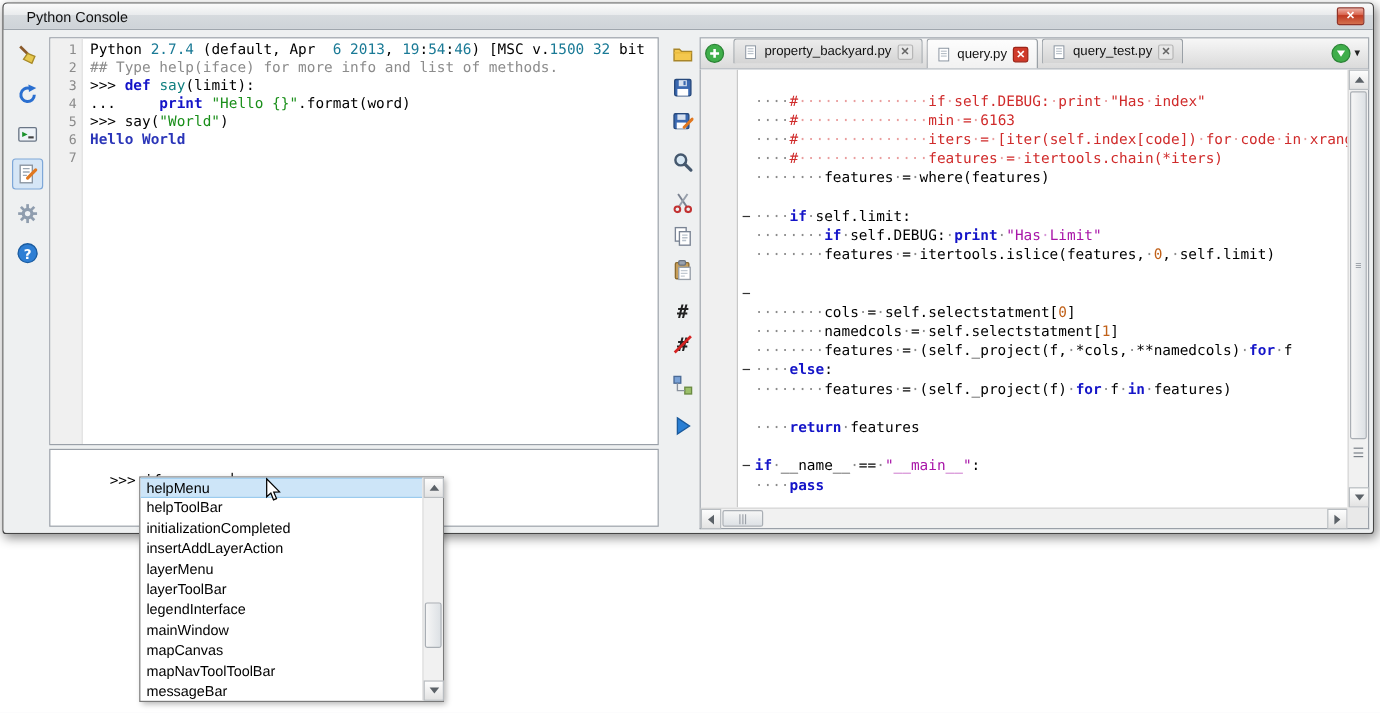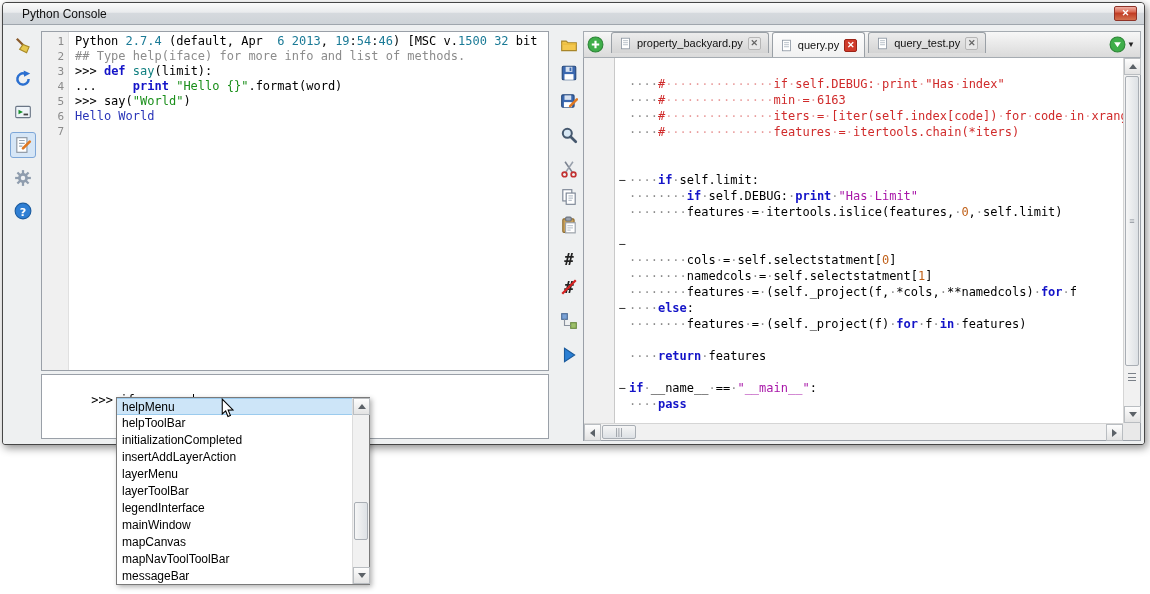--- a/index.html
+++ b/index.html
@@ -46,21 +46,21 @@
     background:#fff; border:1px solid #9aa0a8; font-size:12px; padding:3px 6px; line-height:15px; white-space:pre; }
   .caret { display:inline-block; width:1px; height:12px; background:#000; vertical-align:-2px; }
 
   
   .tk-k { color:var(--kw); font-weight:bold; }
   .tk-d { color:#000; }
   .tk-f { color:var(--fn); }
   .console-scope .tk-s { color:var(--cstr); }
   .console-scope .tk-c { color:var(--ccom); }
   .console-scope .tk-n { color:var(--cnum); }
-  .console-scope .tk-o { color:var(--cout); }
+  .console-scope .tk-o { color:var(--cout);font-weight:bold; }
   .editor-scope .tk-s { color:var(--estr); }
   .editor-scope .tk-c { color:var(--ecom); }
   .editor-scope .tk-n { color:var(--enum); }
   .ws { opacity:.45; }
 
   
   #right { position:absolute; left:552px; top:6px; width:586px; height:410px; }
   #tabbar { position:absolute; left:28px; right:0; top:0; height:27px;
     background:linear-gradient(#f7f7f7,#dadada); border:1px solid #a6acb2;
     display:flex; align-items:flex-end; padding:0 3px; }
@@ -393,20 +393,21 @@
                 <span class="code"><span class="tk-d"><span class="ws">····</span></span><span class="tk-c">#<span class="ws">···············</span>iters<span class="ws">·</span>=<span class="ws">·</span>[iter(self.index[code])<span class="ws">·</span>for<span class="ws">·</span>code<span class="ws">·</span>in<span class="ws">·</span>xrange</span></span>
               </div>
               <div class="erow">
                 <span class="ln">198</span>
                 <span class="fold"></span>
                 <span class="code"><span class="tk-d"><span class="ws">····</span></span><span class="tk-c">#<span class="ws">···············</span>features<span class="ws">·</span>=<span class="ws">·</span>itertools.chain(*iters)</span></span>
               </div>
               <div class="erow">
                 <span class="ln">199</span>
                 <span class="fold"></span>
+                <span class="code"><span class="tk-d"><span class="ws">········</span>features<span class="ws">·</span>=<span class="ws">·</span>where(features)</span></span>
               </div>
               <div class="erow">
                 <span class="ln">200</span>
                 <span class="fold"></span>
                 <span class="code"></span>
               </div>
               <div class="erow">
                 <span class="ln">201</span>
                 <span class="fold">−</span>
                 <span class="code"><span class="tk-d"><span class="ws">····</span></span><span class="tk-k">if</span><span class="tk-d"><span class="ws">·</span>self.limit:</span></span>

